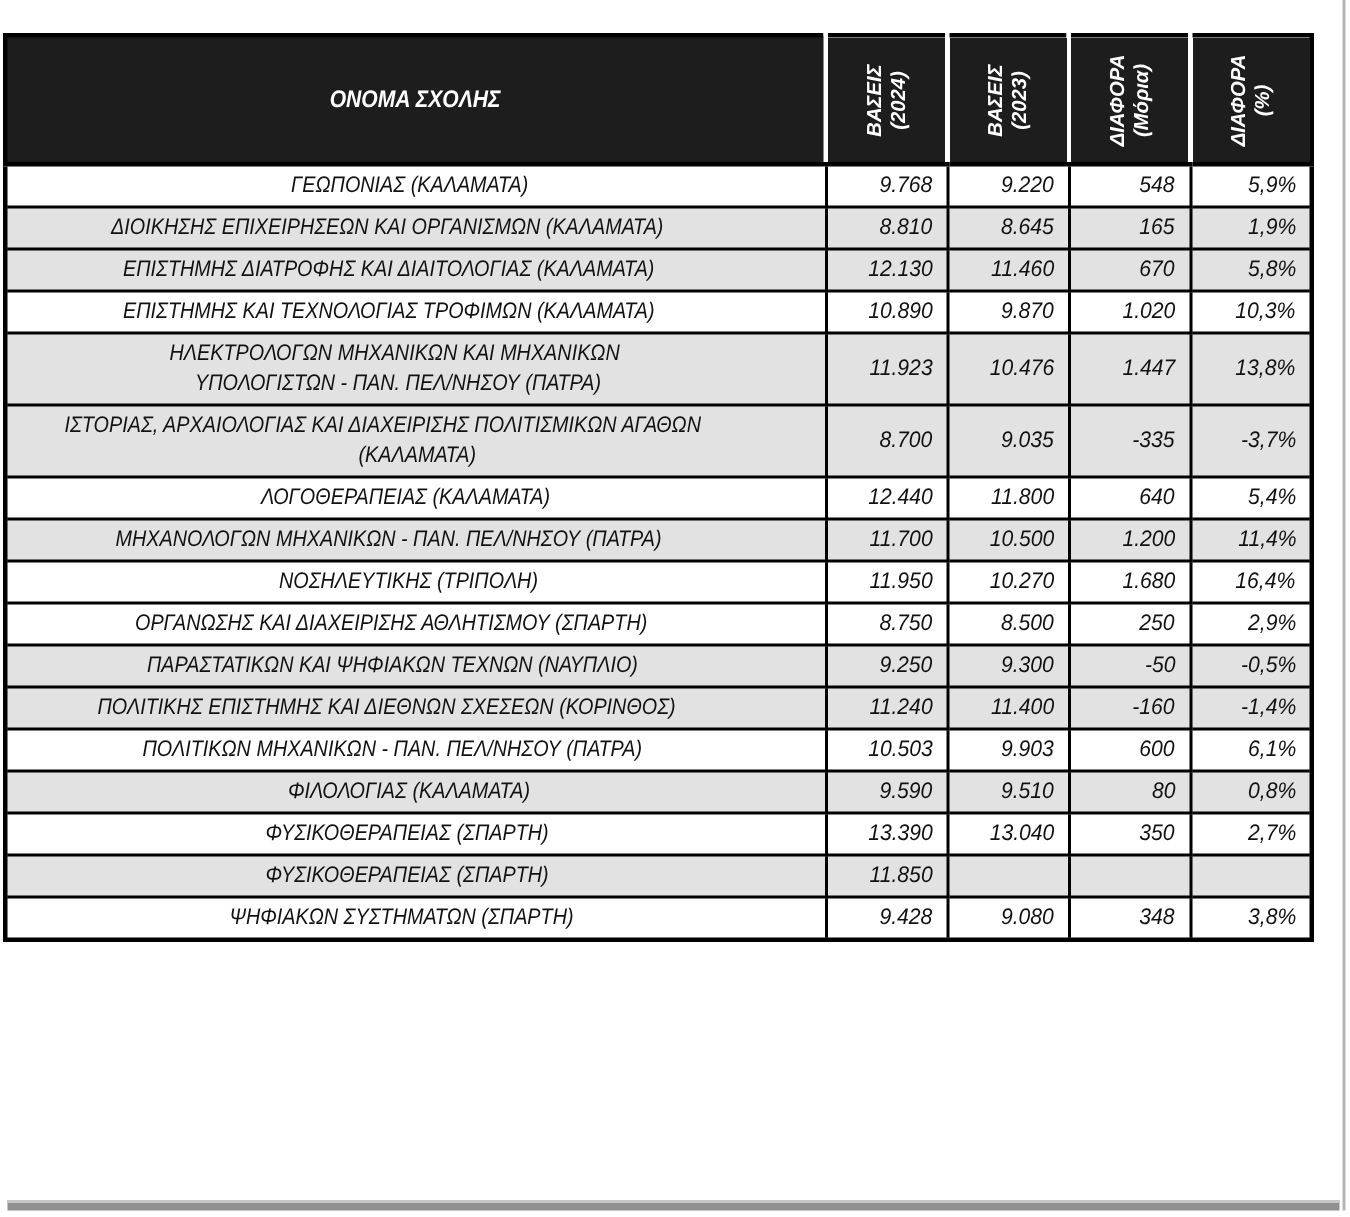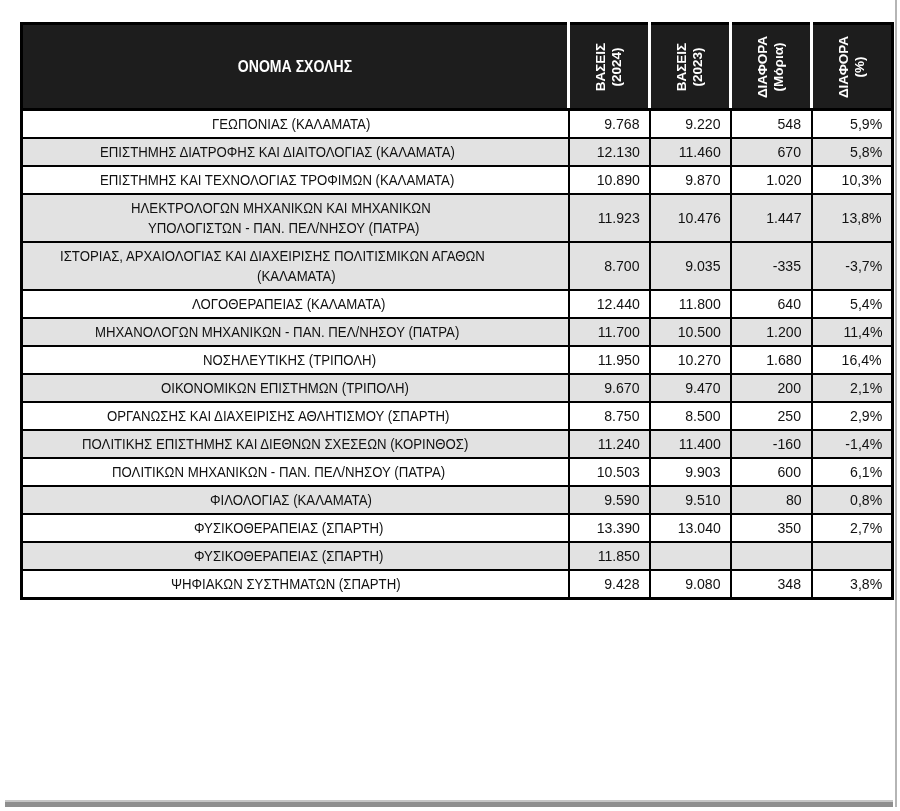--- a/index.html
+++ b/index.html
@@ -15,21 +15,21 @@
   *{box-sizing:border-box;margin:0;padding:0;}
   body{
     width:900px;height:811px;
     background:#ffffff;
     font-family:"Liberation Sans", sans-serif;
     position:relative;
     overflow:hidden;
   }
   .page{position:absolute;inset:0;background:#ffffff;}
 
-  .table-wrap{position:absolute;left:20px;top:22px;width:872px;}
+  .table-wrap{position:absolute;left:2px;top:22px;width:872px;font-style:italic;}
   table{
     width:100%;
     border-collapse:collapse;
     table-layout:fixed;
     border:3px solid var(--border);
   }
   col.c-name{width:547px;}
   col.c-num{width:81px;}
 
   thead th{
@@ -125,20 +125,29 @@
     <td class="name-cell">
               <span class="line"><span class="cond">ΓΕΩΠΟΝΙΑΣ (ΚΑΛΑΜΑΤΑ)</span></span>
             </td>
     <td class="num"><span class="cond">9.768</span></td>
     <td class="num"><span class="cond">9.220</span></td>
     <td class="num"><span class="cond">548</span></td>
     <td class="num"><span class="cond">5,9%</span></td>
   </tr>
           <tr class="row-alt">
     <td class="name-cell">
+              <span class="line"><span class="cond">ΔΙΟΙΚΗΣΗΣ ΕΠΙΧΕΙΡΗΣΕΩΝ ΚΑΙ ΟΡΓΑΝΙΣΜΩΝ (ΚΑΛΑΜΑΤΑ)</span></span>
+            </td>
+    <td class="num"><span class="cond">8.810</span></td>
+    <td class="num"><span class="cond">8.645</span></td>
+    <td class="num"><span class="cond">165</span></td>
+    <td class="num"><span class="cond">1,9%</span></td>
+  </tr>
+          <tr class="row-alt">
+    <td class="name-cell">
               <span class="line"><span class="cond">ΕΠΙΣΤΗΜΗΣ ΔΙΑΤΡΟΦΗΣ ΚΑΙ ΔΙΑΙΤΟΛΟΓΙΑΣ (ΚΑΛΑΜΑΤΑ)</span></span>
             </td>
     <td class="num"><span class="cond">12.130</span></td>
     <td class="num"><span class="cond">11.460</span></td>
     <td class="num"><span class="cond">670</span></td>
     <td class="num"><span class="cond">5,8%</span></td>
   </tr>
           <tr class="row-light">
     <td class="name-cell">
               <span class="line"><span class="cond">ΕΠΙΣΤΗΜΗΣ ΚΑΙ ΤΕΧΝΟΛΟΓΙΑΣ ΤΡΟΦΙΜΩΝ (ΚΑΛΑΜΑΤΑ)</span></span>
@@ -188,40 +197,40 @@
   </tr>
           <tr class="row-light">
     <td class="name-cell">
               <span class="line"><span class="cond">ΝΟΣΗΛΕΥΤΙΚΗΣ (ΤΡΙΠΟΛΗ)</span></span>
             </td>
     <td class="num"><span class="cond">11.950</span></td>
     <td class="num"><span class="cond">10.270</span></td>
     <td class="num"><span class="cond">1.680</span></td>
     <td class="num"><span class="cond">16,4%</span></td>
   </tr>
-          <tr class="row-alt">
-    <td class="name-cell">
-              <span class="line"><span class="cond">ΟΙΚΟΝΟΜΙΚΩΝ ΕΠΙΣΤΗΜΩΝ (ΤΡΙΠΟΛΗ)</span></span>
-            </td>
-    <td class="num"><span class="cond">9.670</span></td>
-    <td class="num"><span class="cond">9.470</span></td>
-    <td class="num"><span class="cond">200</span></td>
-    <td class="num"><span class="cond">2,1%</span></td>
-  </tr>
           <tr class="row-light">
     <td class="name-cell">
               <span class="line"><span class="cond">ΟΡΓΑΝΩΣΗΣ ΚΑΙ ΔΙΑΧΕΙΡΙΣΗΣ ΑΘΛΗΤΙΣΜΟΥ (ΣΠΑΡΤΗ)</span></span>
             </td>
     <td class="num"><span class="cond">8.750</span></td>
     <td class="num"><span class="cond">8.500</span></td>
     <td class="num"><span class="cond">250</span></td>
     <td class="num"><span class="cond">2,9%</span></td>
   </tr>
           <tr class="row-alt">
     <td class="name-cell">
+              <span class="line"><span class="cond">ΠΑΡΑΣΤΑΤΙΚΩΝ ΚΑΙ ΨΗΦΙΑΚΩΝ ΤΕΧΝΩΝ (ΝΑΥΠΛΙΟ)</span></span>
+            </td>
+    <td class="num"><span class="cond">9.250</span></td>
+    <td class="num"><span class="cond">9.300</span></td>
+    <td class="num"><span class="cond">-50</span></td>
+    <td class="num"><span class="cond">-0,5%</span></td>
+  </tr>
+          <tr class="row-alt">
+    <td class="name-cell">
               <span class="line"><span class="cond">ΠΟΛΙΤΙΚΗΣ ΕΠΙΣΤΗΜΗΣ ΚΑΙ ΔΙΕΘΝΩΝ ΣΧΕΣΕΩΝ (ΚΟΡΙΝΘΟΣ)</span></span>
             </td>
     <td class="num"><span class="cond">11.240</span></td>
     <td class="num"><span class="cond">11.400</span></td>
     <td class="num"><span class="cond">-160</span></td>
     <td class="num"><span class="cond">-1,4%</span></td>
   </tr>
           <tr class="row-light">
     <td class="name-cell">
               <span class="line"><span class="cond">ΠΟΛΙΤΙΚΩΝ ΜΗΧΑΝΙΚΩΝ - ΠΑΝ. ΠΕΛ/ΝΗΣΟΥ (ΠΑΤΡΑ)</span></span>

